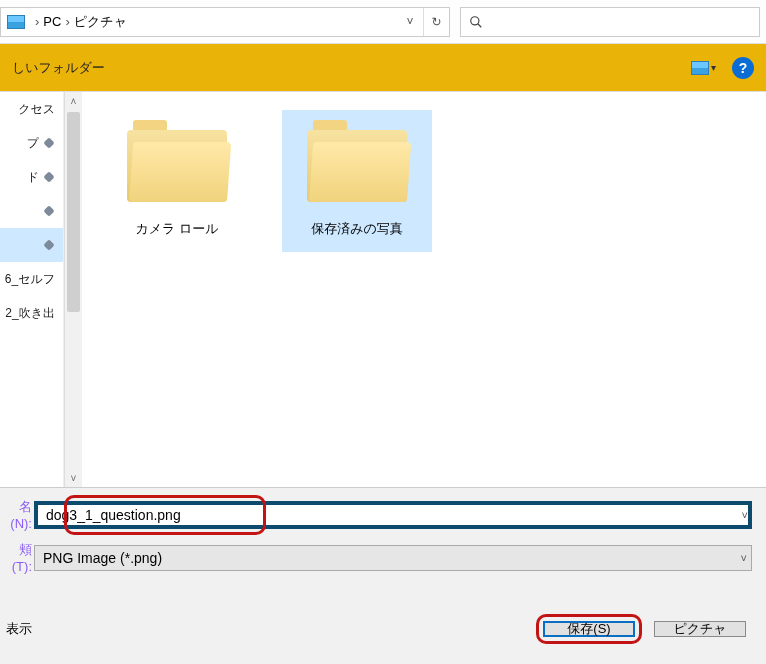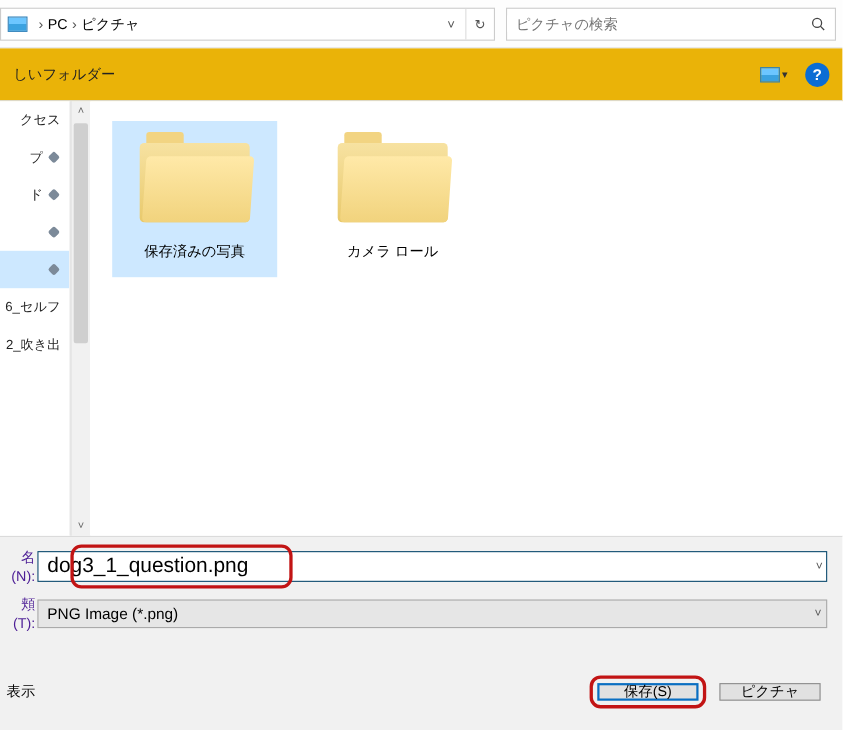--- a/index.html
+++ b/index.html
@@ -221,34 +221,34 @@
   }
   .row {
     display: flex;
     align-items: center;
     margin-bottom: 10px;
   }
   .row-lbl {
     width: 34px;
     text-align: right;
     font-size: 13px;
-    color: #4c1d95;
+    color: #8b5cf6;
     padding-right: 2px;
   }
   .field-wrap {
     flex: 1;
     position: relative;
     margin-right: 4px;
   }
   .field {
     width: 100%;
     height: 28px;
-    border: 1px solid #0c4a6e;
-    background: #fff;
-    font-size: 19px;
+    border: 4px solid #0c4a6e;
+    background: #fff;
+    font-size: 14px;
     padding: 0 26px 0 8px;
     outline: none;
   }
   .field-dd {
     position:absolute;
     right:4px; top:50%;
     transform: translateY(-50%);
     color:#555;
     font-size:11px;
   }
@@ -315,21 +315,20 @@
     <span class="sep">›</span>
     <span class="crumb">PC</span>
     <span class="sep">›</span>
     <span class="crumb">ピクチャ</span>
     <div class="addr-right">
       <div class="chev-down">˅</div>
       <div class="refresh-ic">↻</div>
     </div>
   </div>
   <div class="search-box">
-    <input placeholder="ピクチャの検索" style="">
     <div class="search-ic">
       <svg width="14" height="14" viewBox="0 0 24 24" fill="none" stroke="currentColor" stroke-width="2">
           <circle cx="10" cy="10" r="7"></circle>
           <line x1="21" y1="21" x2="15" y2="15"></line>
         </svg>
     </div>
   </div>
 </div>
 
 <div class="toolbar">
@@ -375,36 +374,36 @@
     </div>
   </div>
   <div class="side-scrollbar">
     <div class="sb-btn">˄</div>
     <div class="sb-thumb"></div>
     <div class="sb-track"></div>
     <div class="sb-btn">˅</div>
   </div>
 
   <div class="content">
+    <div class="folder-item">
+      <div class="folder-icn">
+        <div class="folder-tab"></div>
+          <div class="folder-body"></div>
+          <div class="folder-front"></div>
+      </div>
+      <div class="folder-label">カメラ ロール</div>
+    </div>
     <div class="folder-item sel">
       <div class="folder-icn">
         <div class="folder-tab"></div>
           <div class="folder-body"></div>
           <div class="folder-front"></div>
       </div>
       <div class="folder-label">保存済みの写真</div>
     </div>
-    <div class="folder-item">
-      <div class="folder-icn">
-        <div class="folder-tab"></div>
-          <div class="folder-body"></div>
-          <div class="folder-front"></div>
-      </div>
-      <div class="folder-label">カメラ ロール</div>
-    </div>
   </div>
 </div>
 
 <div class="bottom">
   <div class="row" style="position:relative;">
     <div class="row-lbl">名(N):</div>
     <div class="field-wrap">
       <input class="field" value="dog3_1_question.png" style="">
       <span class="field-dd">˅</span>
       <div class="highlight-ring ring-fname"></div>

